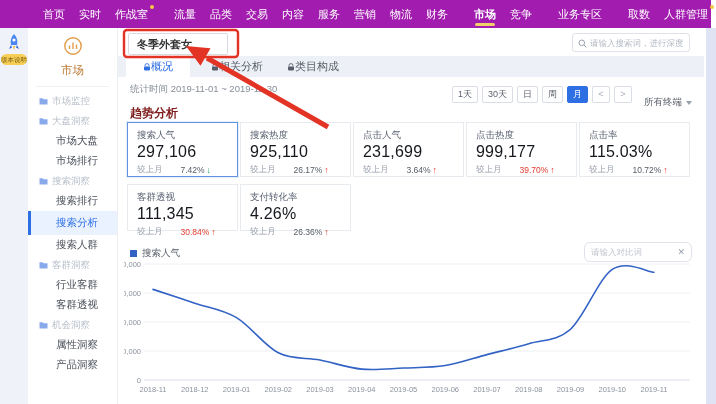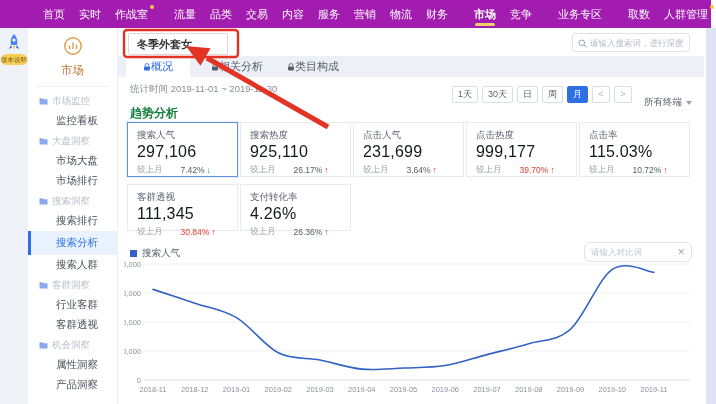--- a/index.html
+++ b/index.html
@@ -68,21 +68,21 @@
   .rbtn { height:17px; min-width:18px; padding:0 5px; margin-left:4px; background:#fff;
     border:1px solid #d9dde5; border-radius:2px; font-size:9px; color:#5a5f6a; line-height:14px;
     text-align:center; cursor:pointer; }
   .rbtn.active { background:#2f6fe4; border-color:#2f6fe4; color:#fff; }
   .rbtn.arrow { color:#aab0bc; }
   .terminal { display:flex; align-items:center; gap:4px; margin-left:12px; font-size:9.5px;
     color:#555b66; cursor:pointer;margin-top:16px; }
   .caret-down { width:0; height:0; border-left:3.5px solid transparent;
     border-right:3.5px solid transparent; border-top:4px solid #9aa1ad; }
 
-  .trend-title { position:absolute; left:12px; top:28px; font-size:12px; font-weight:bold; color:#15803d; }
+  .trend-title { position:absolute; left:12px; top:28px; font-size:12px; font-weight:bold; color:#7f1d1d; }
 
   .cards-row { position:absolute; left:9px; display:flex; gap:2px; }
   .cards-row.r1 { top:45px; }
   .cards-row.r2 { top:107px; }
   .card { width:111px; height:55px; border:1px solid #e7eaef; background:#fff; padding:6px 9px 0 9px;
     cursor:pointer; }
   .cards-row.r2 .card { height:47px; }
   .card.selected { border:1px solid #6292e0; box-shadow:0 0 0 1px rgba(98,146,224,.15); }
   .card-label { font-size:9.5px; color:#596070; }
   .card-value { font-size:16px; color:#15181d; margin-top:1px; letter-spacing:.2px; }
@@ -163,21 +163,20 @@
       <div class="module-title">市场</div>
     </div>
     <div class="side-divider"></div>
     <nav id="side-menu">
         <div class="side-group">
           <span><svg width="9" height="8" viewBox="0 0 9 8">
               <path d="M0.5 1.2 h3 l1 1 h4 v5.3 h-8 z" fill="#88aaec"></path>
             </svg></span>
           <span>市场监控</span>
         </div>
-        <div class="side-item">监控看板</div>
         <div class="side-group">
           <span><svg width="9" height="8" viewBox="0 0 9 8">
               <path d="M0.5 1.2 h3 l1 1 h4 v5.3 h-8 z" fill="#88aaec"></path>
             </svg></span>
           <span>大盘洞察</span>
         </div>
         <div class="side-item">市场大盘</div>
         <div class="side-item">市场排行</div>
         <div class="side-group">
           <span><svg width="9" height="8" viewBox="0 0 9 8">

